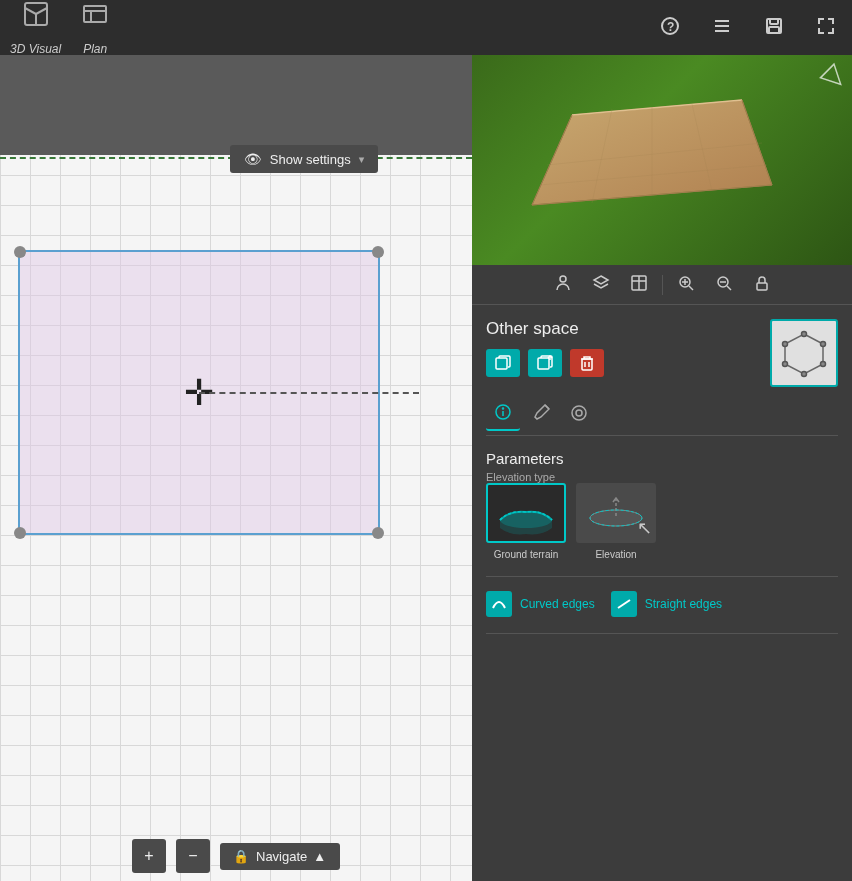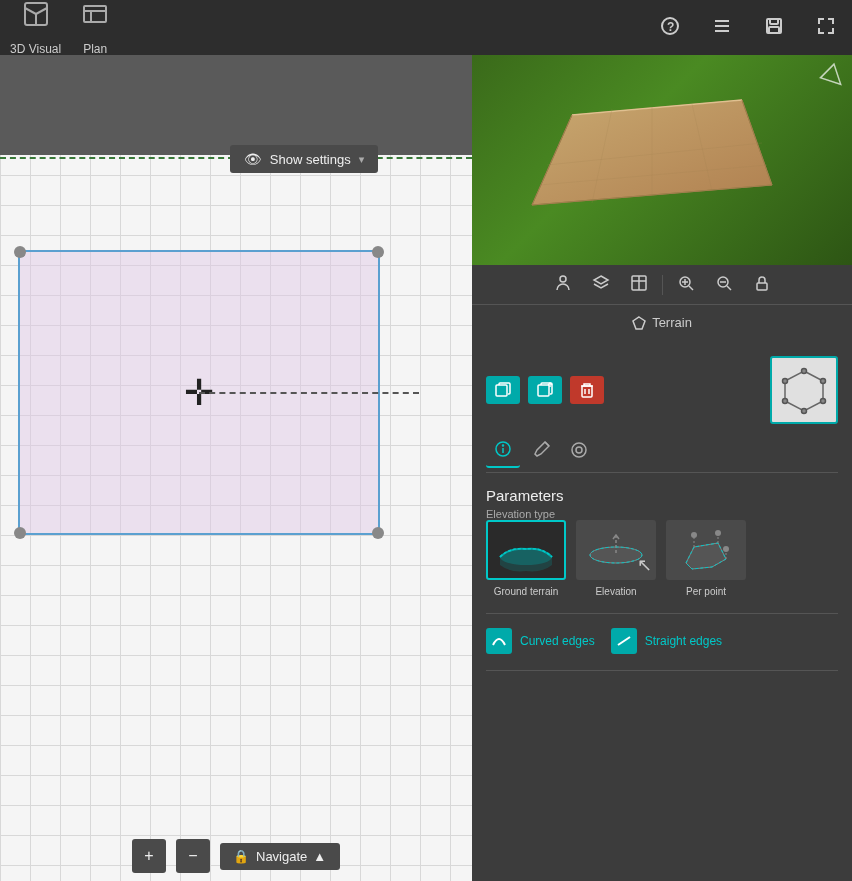--- a/index.html
+++ b/index.html
@@ -24,20 +24,21 @@
       flex-shrink: 0;
     }
     .top-bar-item {
       display: flex;
       flex-direction: column;
       align-items: center;
       color: #ccc;
       font-size: 12px;
       cursor: pointer;
       gap: 14px;
+      font-style: italic;
     }
     .top-bar-item svg { width: 28px; height: 28px; }
 
     
     .main-area {
       display: flex;
       flex: 1;
       overflow: hidden;
     }
 
@@ -608,32 +609,27 @@
       </button>
       <button class="icon-bar-btn" title="Lock">
         <svg width="18" height="18" viewBox="0 0 18 18" fill="none" stroke="#ccc" stroke-width="1.5">
           <rect x="4" y="9" width="10" height="7" rx="1"></rect>
           <path d="M6 9V6a3 3 0 016 0v3"></path>
         </svg>
       </button>
     </div>
 
     <div class="tabs">
-      <div class="tab">
-        <svg width="14" height="14" viewBox="0 0 14 14" fill="none" stroke="#ccc" stroke-width="1.5">
-          <polygon points="7,1 13,5 10,13 4,13 1,5"></polygon>
-        </svg>
-        <span>Terrain</span>
-      </div>
     </div>
 
     <div class="panel-content">
 
       <div class="panel-header">
         <div style="flex:1">
+          <div class="panel-title">Other space</div>
 
           <div class="action-row" style="margin-top:10px;">
             <button class="action-btn" title="Copy flat">
               <svg width="18" height="18" viewBox="0 0 18 18" fill="none" stroke="white" stroke-width="1.5">
                 <rect x="2" y="4" width="11" height="11" rx="1"></rect>
                 <path d="M5 4V3a1 1 0 011-1h9a1 1 0 011 1v9a1 1 0 01-1 1h-1"></path>
               </svg>
             </button>
             <button class="action-btn" title="Copy up">
               <svg width="18" height="18" viewBox="0 0 18 18" fill="none" stroke="white" stroke-width="1.5">
@@ -721,37 +717,20 @@
               <polyline points="29,12 32,8 35,12" stroke="#888" stroke-width="1.5" fill="none"></polyline>
 
               <ellipse cx="32" cy="28" rx="26" ry="8" fill="none" stroke="#00c8c8" stroke-width="1" stroke-dasharray="3,2"></ellipse>
             </svg>
 
             <div style="position:absolute;bottom:2px;right:2px;font-size:18px;color:#fff;opacity:0.7;">↖</div>
           </div>
           <span class="elevation-label">Elevation</span>
         </div>
 
-        <div class="elevation-option">
-          <div class="elevation-box">
-            <svg width="64" height="46" viewBox="0 0 64 46" fill="none">
-
-              <polygon points="12,36 20,20 44,16 52,32 38,40 18,42" fill="#555" stroke="#888" stroke-width="1"></polygon>
-              <polygon points="12,36 20,20 44,16 52,32 38,40 18,42" fill="none" stroke="#00c8c8" stroke-width="1" stroke-dasharray="3,2"></polygon>
-
-              <line x1="20" y1="20" x2="20" y2="8" stroke="#888" stroke-width="1" stroke-dasharray="2,2"></line>
-              <line x1="44" y1="16" x2="44" y2="6" stroke="#888" stroke-width="1" stroke-dasharray="2,2"></line>
-              <circle cx="20" cy="8" r="3" fill="#888"></circle>
-              <circle cx="44" cy="6" r="3" fill="#888"></circle>
-              <circle cx="52" cy="22" r="3" fill="#888"></circle>
-              <line x1="52" y1="32" x2="52" y2="22" stroke="#888" stroke-width="1" stroke-dasharray="2,2"></line>
-            </svg>
-          </div>
-          <span class="elevation-label">Per point</span>
-        </div>
       </div>
 
       <hr class="divider">
 
       <div class="edge-row">
         <button class="edge-btn">
           <div class="edge-btn-icon">
             <svg width="16" height="16" viewBox="0 0 16 16" fill="none" stroke="white" stroke-width="2">
               <path d="M2,12 Q8,0 14,12" fill="none"></path>
             </svg>

